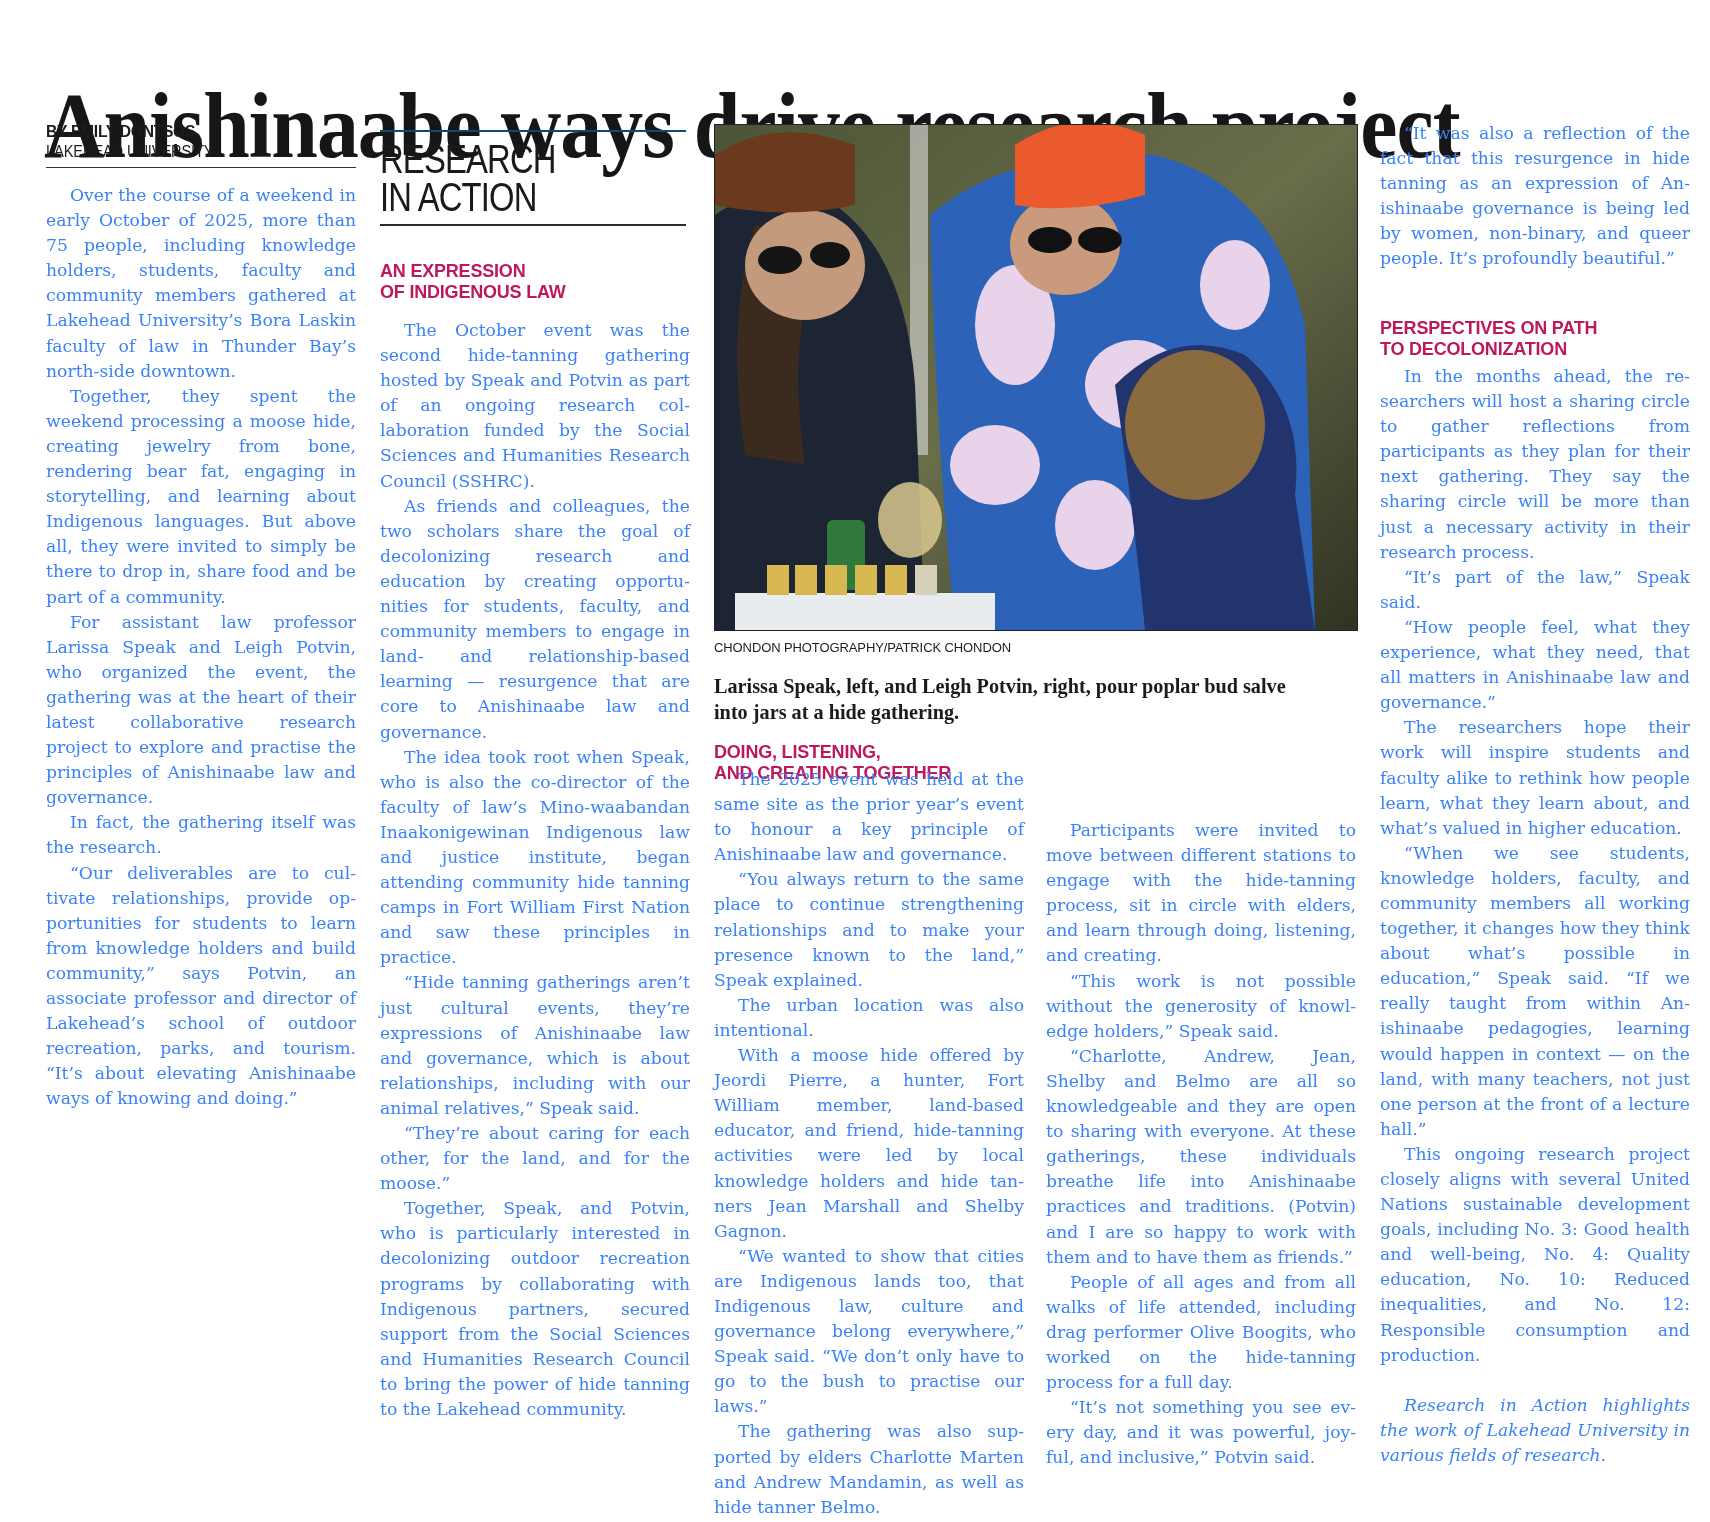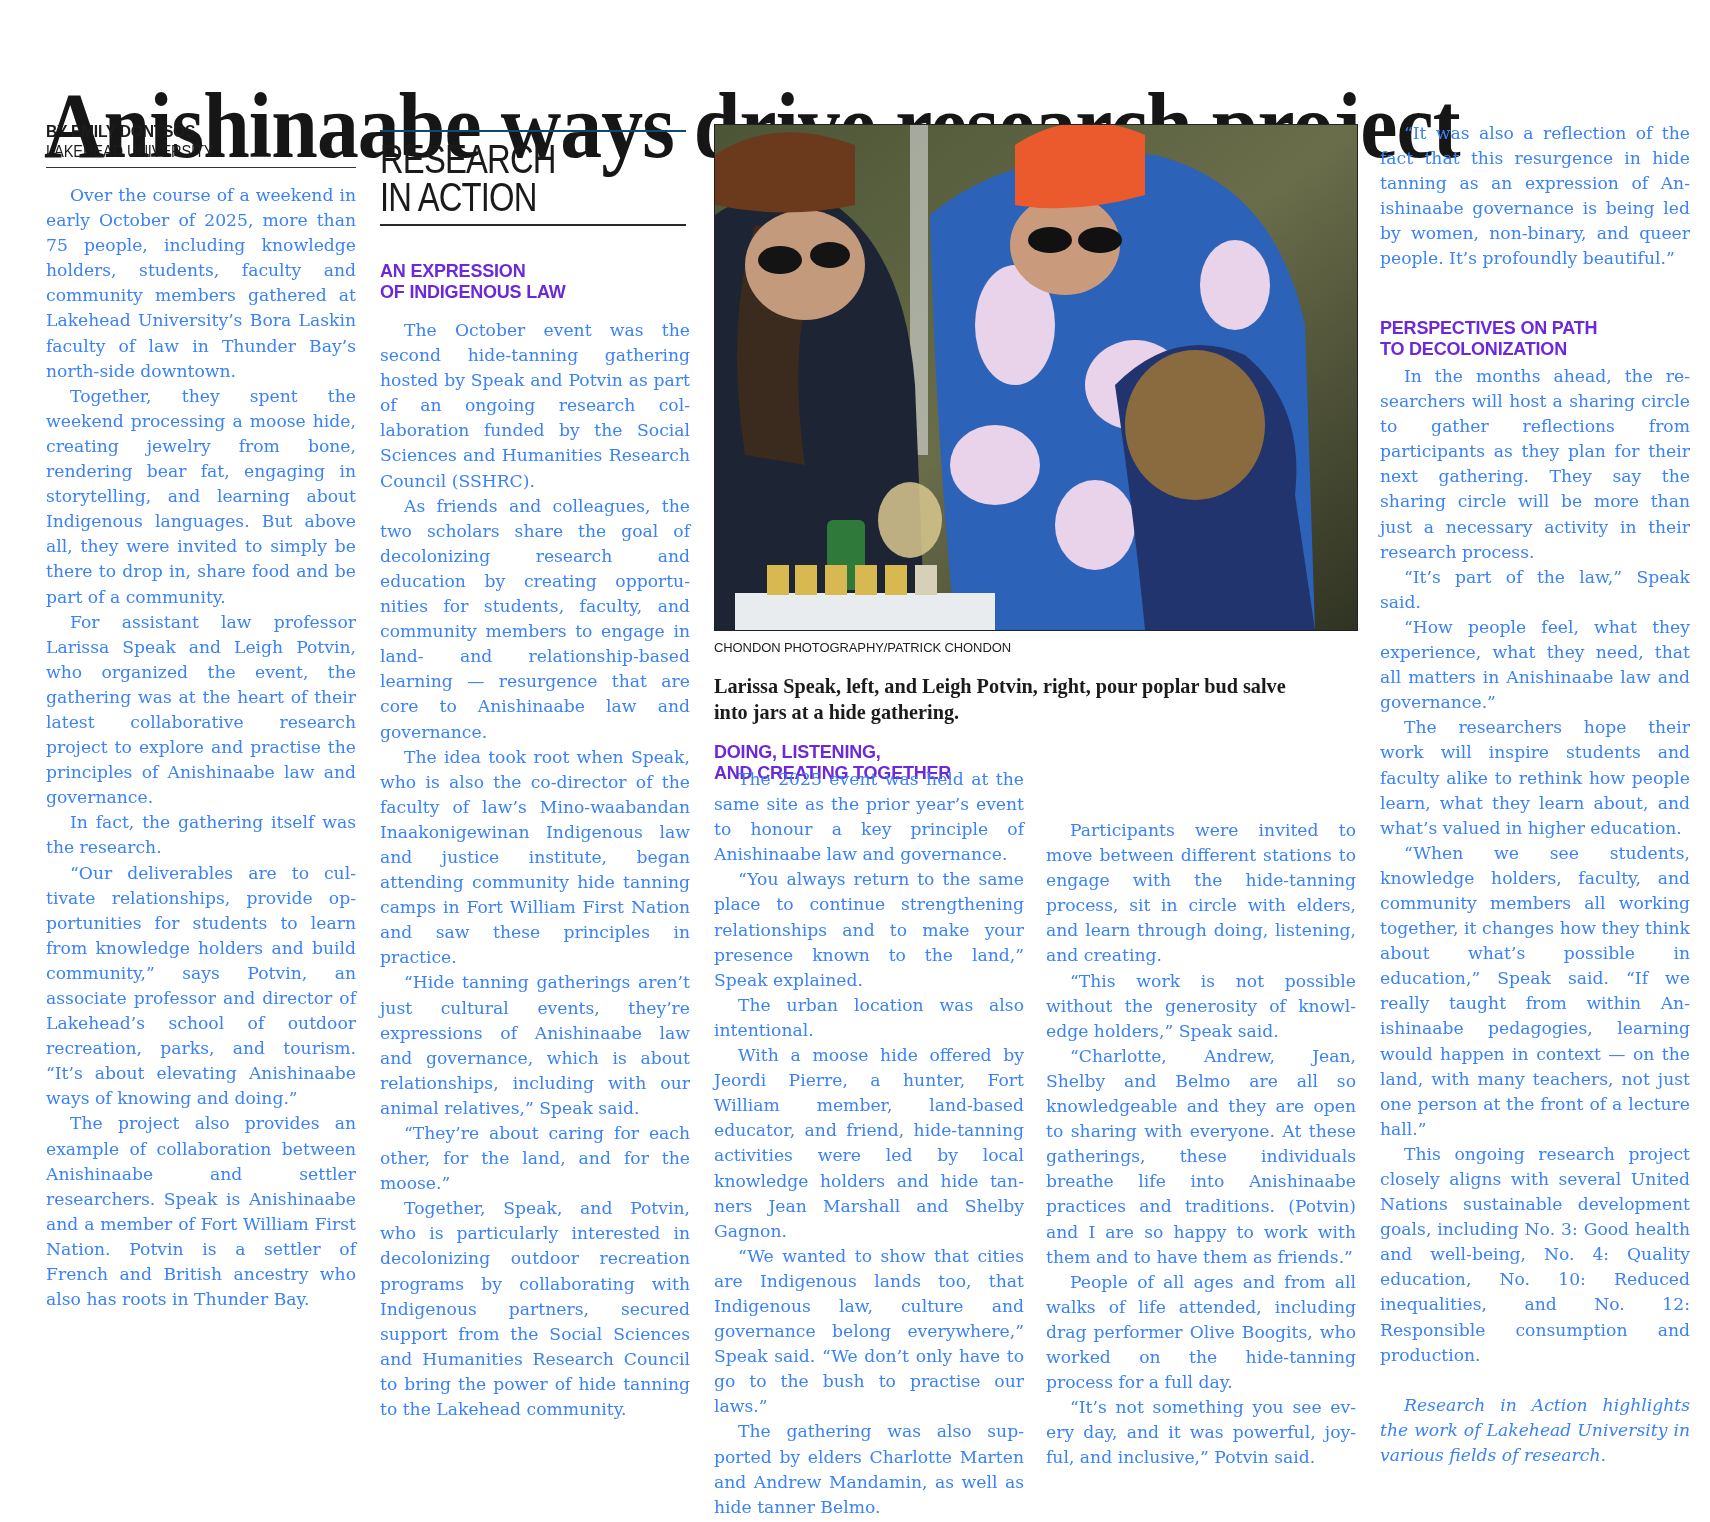--- a/index.html
+++ b/index.html
@@ -20,21 +20,21 @@
   .col5 { left:1380px; top:121px; width:310px; }
   .byline { position:absolute; left:46px; top:122px; width:310px;
     font-family:"Liberation Sans", "DejaVu Sans", sans-serif; }
   .byline .name { font-weight:bold; font-size:17px; line-height:20px; letter-spacing:-0.3px; transform:scaleX(0.92); transform-origin:left; }
   .byline .org { font-size:16px; line-height:20px; letter-spacing:-0.2px; transform:scaleX(0.92); transform-origin:left; }
   .byline-rule { position:absolute; left:46px; top:167px; width:310px; height:1px; background:#333; }
   .rubric { position:absolute; left:380px; top:130px; width:306px; border-top:2px solid #0c4a6e; border-bottom:2px solid #2a2a2a; padding:8px 0 8px 0; }
   .rubric .label { font-family:"Liberation Sans", "DejaVu Sans", sans-serif; font-size:40px; line-height:38px;
     letter-spacing:-1px; transform:scaleX(0.82); transform-origin:left; color:#1a1a1a; white-space:nowrap; }
   .subhead { font-family:"Liberation Sans", "DejaVu Sans", sans-serif; font-weight:bold;
-    font-size:18px; line-height:21px; letter-spacing:-0.2px; color:#6d28d9; text-transform:uppercase; }
+    font-size:18px; line-height:21px; letter-spacing:-0.2px; color:#be185d; text-transform:uppercase; }
   .sub2 { position:absolute; left:380px; top:261px; width:310px; }
   .sub3 { position:absolute; left:714px; top:742px; width:320px; }
   .sub5 { position:absolute; left:1380px; top:318px; width:310px; }
   .photo { position:absolute; left:714px; top:124px; width:642px; height:505px; border:1px solid #222; overflow:hidden; background:#3a3f2e; }
   .credit { position:absolute; left:714px; top:640px; width:642px; text-align:left;
     font-family:"Liberation Sans", "DejaVu Sans", sans-serif; font-size:13px; letter-spacing:-0.1px; color:#1d1d1d; }
   .caption { position:absolute; left:714px; top:673px; width:660px;
     font-family:"Liberation Serif", "DejaVu Serif", serif; font-weight:bold; font-size:22px; line-height:26px; color:#1b1b1b;
     transform:scaleX(0.92); transform-origin:left top; }
   .tagline { font-style:italic; margin-top:25px !important; }
@@ -49,21 +49,20 @@
   <div class="org">LAKEHEAD UNIVERSITY</div>
 </div>
 <div class="byline-rule"></div>
 
 <div class="col col1">
   <p>Over the course of a weekend in early October of 2025, more than 75 people, including knowl­edge holders, students, faculty and community members gath­ered at Lakehead University’s Bora Laskin faculty of law in Thunder Bay’s north-side down­town.</p>
   <p>Together, they spent the weekend processing a moose hide, creating jewelry from bone, rendering bear fat, engag­ing in storytelling, and learning about Indigenous languages. But above all, they were invit­ed to simply be there to drop in, share food and be part of a com­munity.</p>
   <p>For assistant law professor Larissa Speak and Leigh Pot­vin, who organized the event, the gathering was at the heart of their latest collaborative re­search project to explore and practise the principles of An­ishinaabe law and governance.</p>
   <p>In fact, the gathering itself was the research.</p>
   <p>“Our deliverables are to cul­tivate relationships, provide op­portunities for students to learn from knowledge holders and build community,” says Potvin, an associate professor and di­rector of Lakehead’s school of outdoor recreation, parks, and tourism. “It’s about elevating Anishinaabe ways of knowing and doing.”</p>
-  <p>The project also provides an example of collaboration be­tween Anishinaabe and settler researchers. Speak is Anishi­naabe and a member of Fort William First Nation. Potvin is a settler of French and British ancestry who also has roots in Thunder Bay.</p>
 </div>
 
 <div class="rubric">
   <div class="label">RESEARCH</div>
   <div class="label">IN ACTION</div>
 </div>
 
 <div class="sub2 subhead">
   <div>AN EXPRESSION</div>
   <div>OF INDIGENOUS LAW</div>

